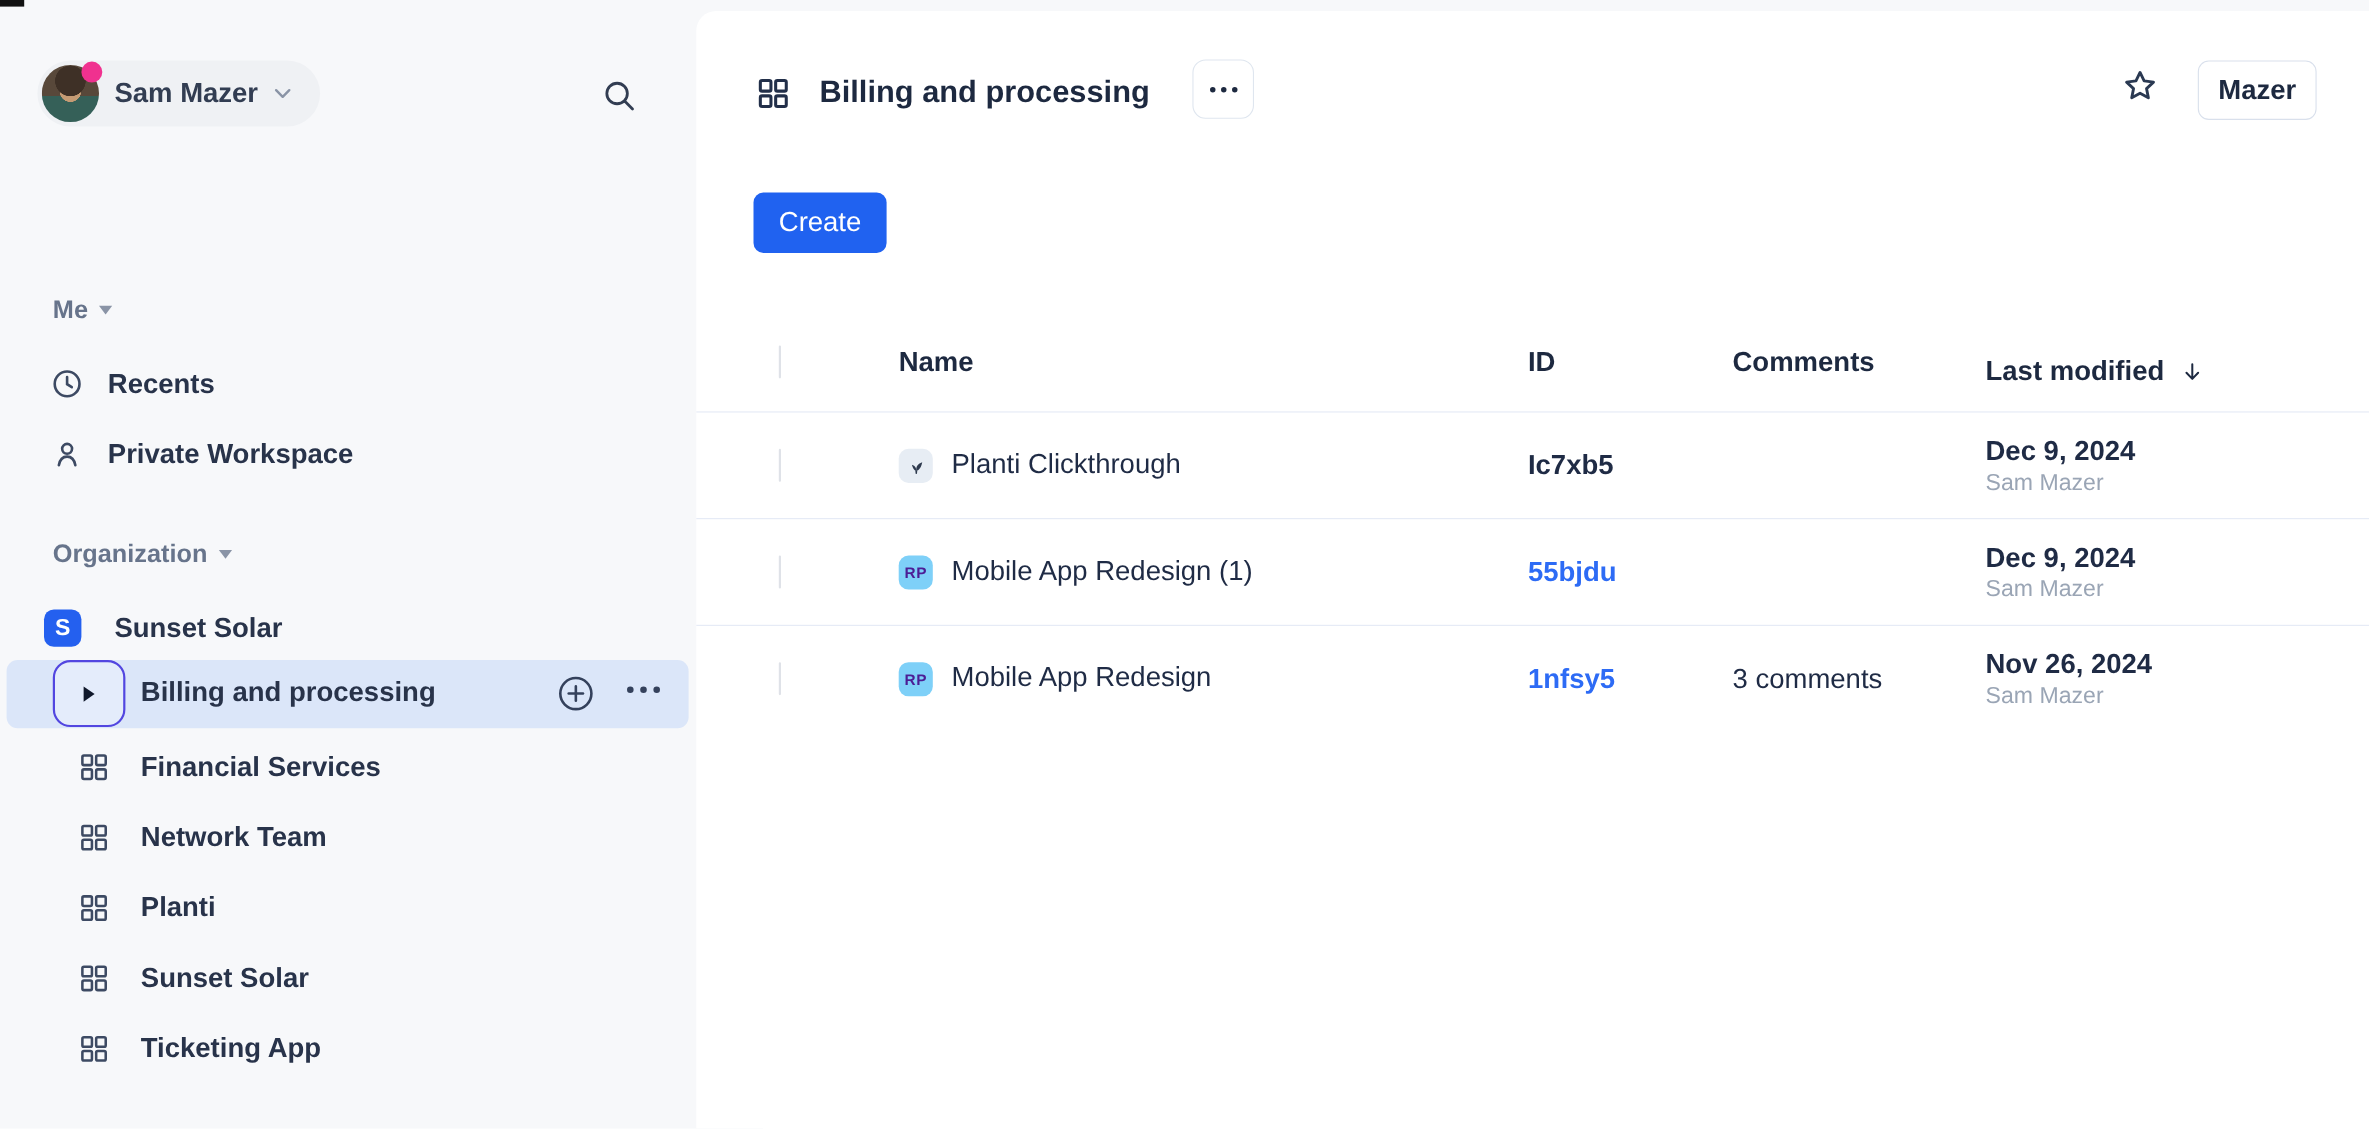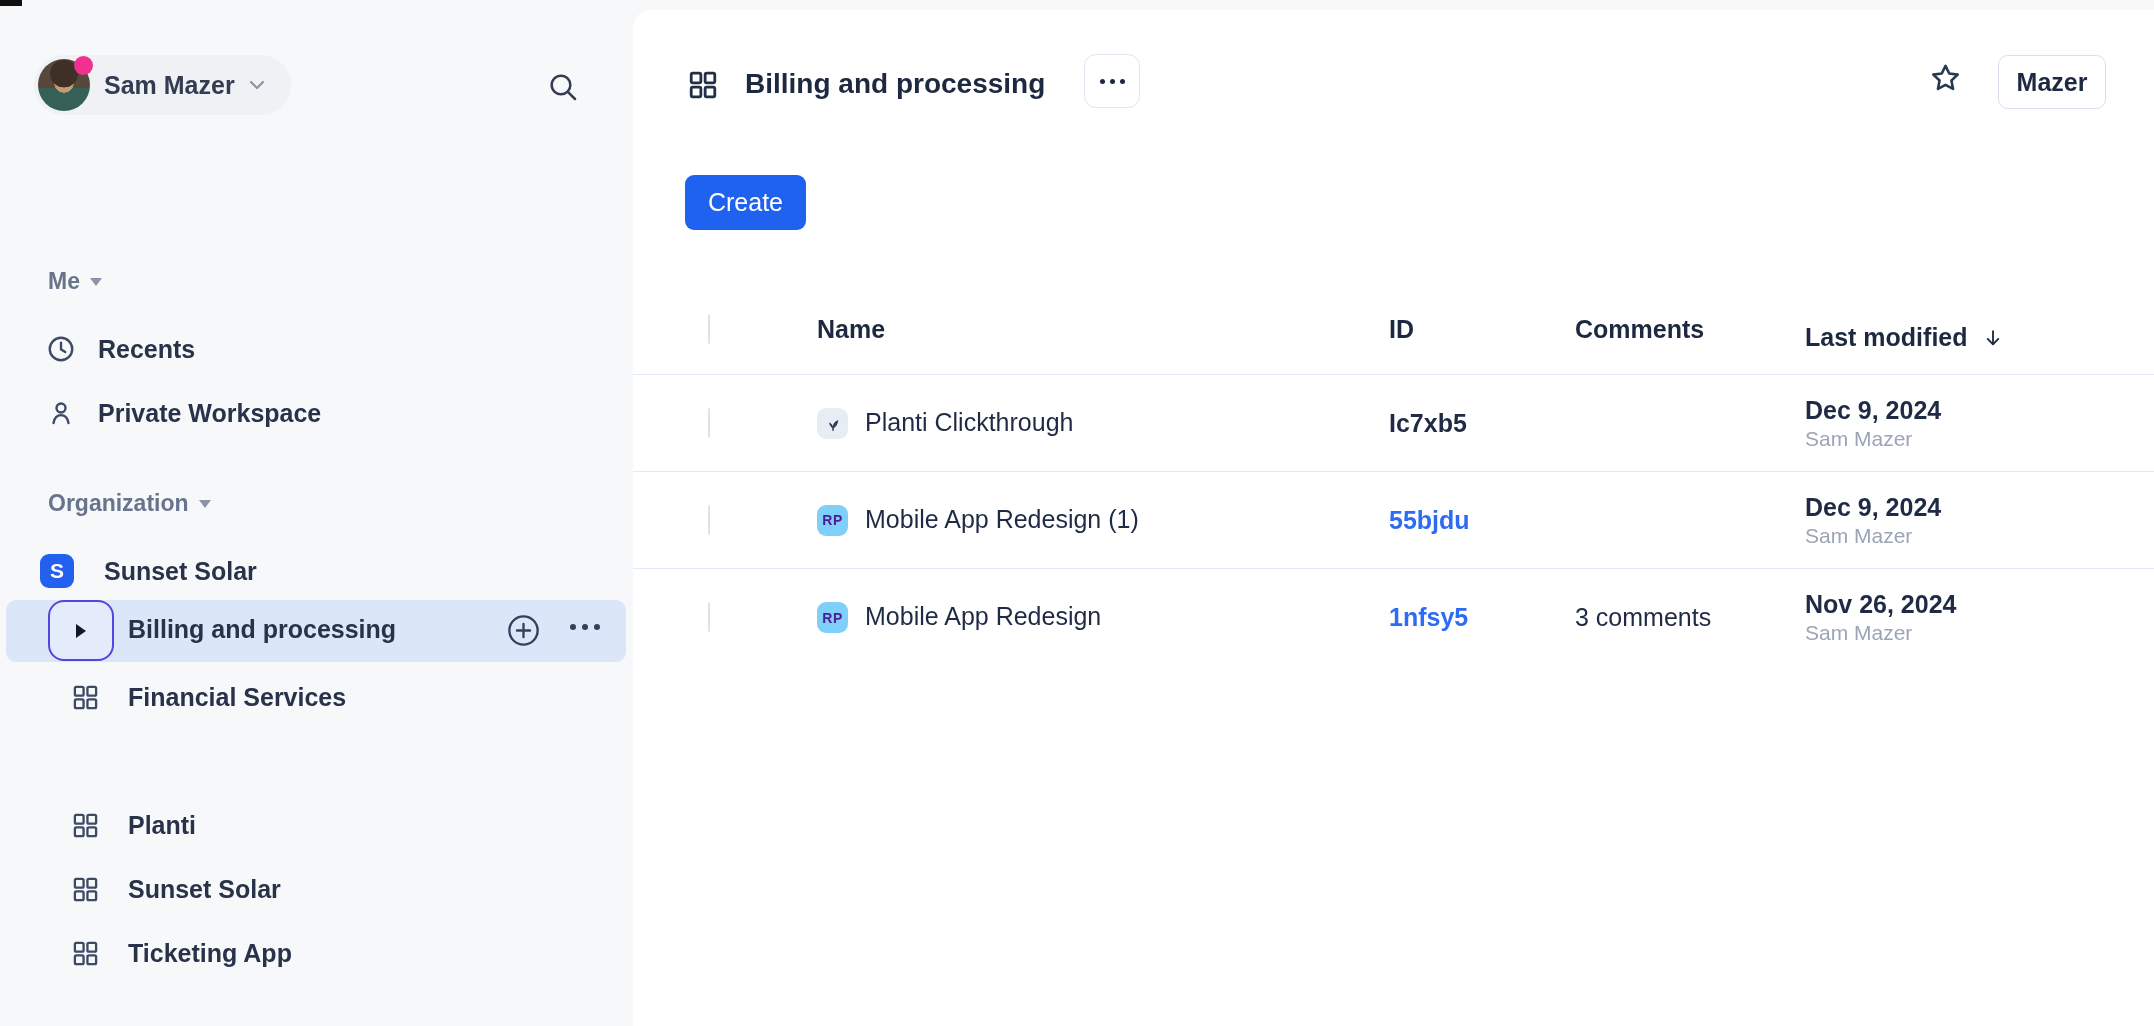--- a/index.html
+++ b/index.html
@@ -209,20 +209,33 @@
         <svg width="27" height="27" viewBox="0 0 28 28">
             <g fill="none" stroke="#3d4a63" stroke-width="2.4">
               <rect x="3" y="3" width="9" height="9" rx="1.5"></rect>
               <rect x="16" y="3" width="9" height="9" rx="1.5"></rect>
               <rect x="3" y="16" width="9" height="9" rx="1.5"></rect>
               <rect x="16" y="16" width="9" height="9" rx="1.5"></rect>
             </g>
           </svg>
       </span>
       <span class="lbl">Financial Services</span>
+    </div>
+    <div class="side-item proj" style="top:730px;">
+      <span class="ic">
+        <svg width="27" height="27" viewBox="0 0 28 28">
+            <g fill="none" stroke="#3d4a63" stroke-width="2.4">
+              <rect x="3" y="3" width="9" height="9" rx="1.5"></rect>
+              <rect x="16" y="3" width="9" height="9" rx="1.5"></rect>
+              <rect x="3" y="16" width="9" height="9" rx="1.5"></rect>
+              <rect x="16" y="16" width="9" height="9" rx="1.5"></rect>
+            </g>
+          </svg>
+      </span>
+      <span class="lbl">Network Team</span>
     </div>
     <div class="side-item proj" style="top:794px;">
       <span class="ic">
         <svg width="27" height="27" viewBox="0 0 28 28">
             <g fill="none" stroke="#3d4a63" stroke-width="2.4">
               <rect x="3" y="3" width="9" height="9" rx="1.5"></rect>
               <rect x="16" y="3" width="9" height="9" rx="1.5"></rect>
               <rect x="3" y="16" width="9" height="9" rx="1.5"></rect>
               <rect x="16" y="16" width="9" height="9" rx="1.5"></rect>
             </g>

